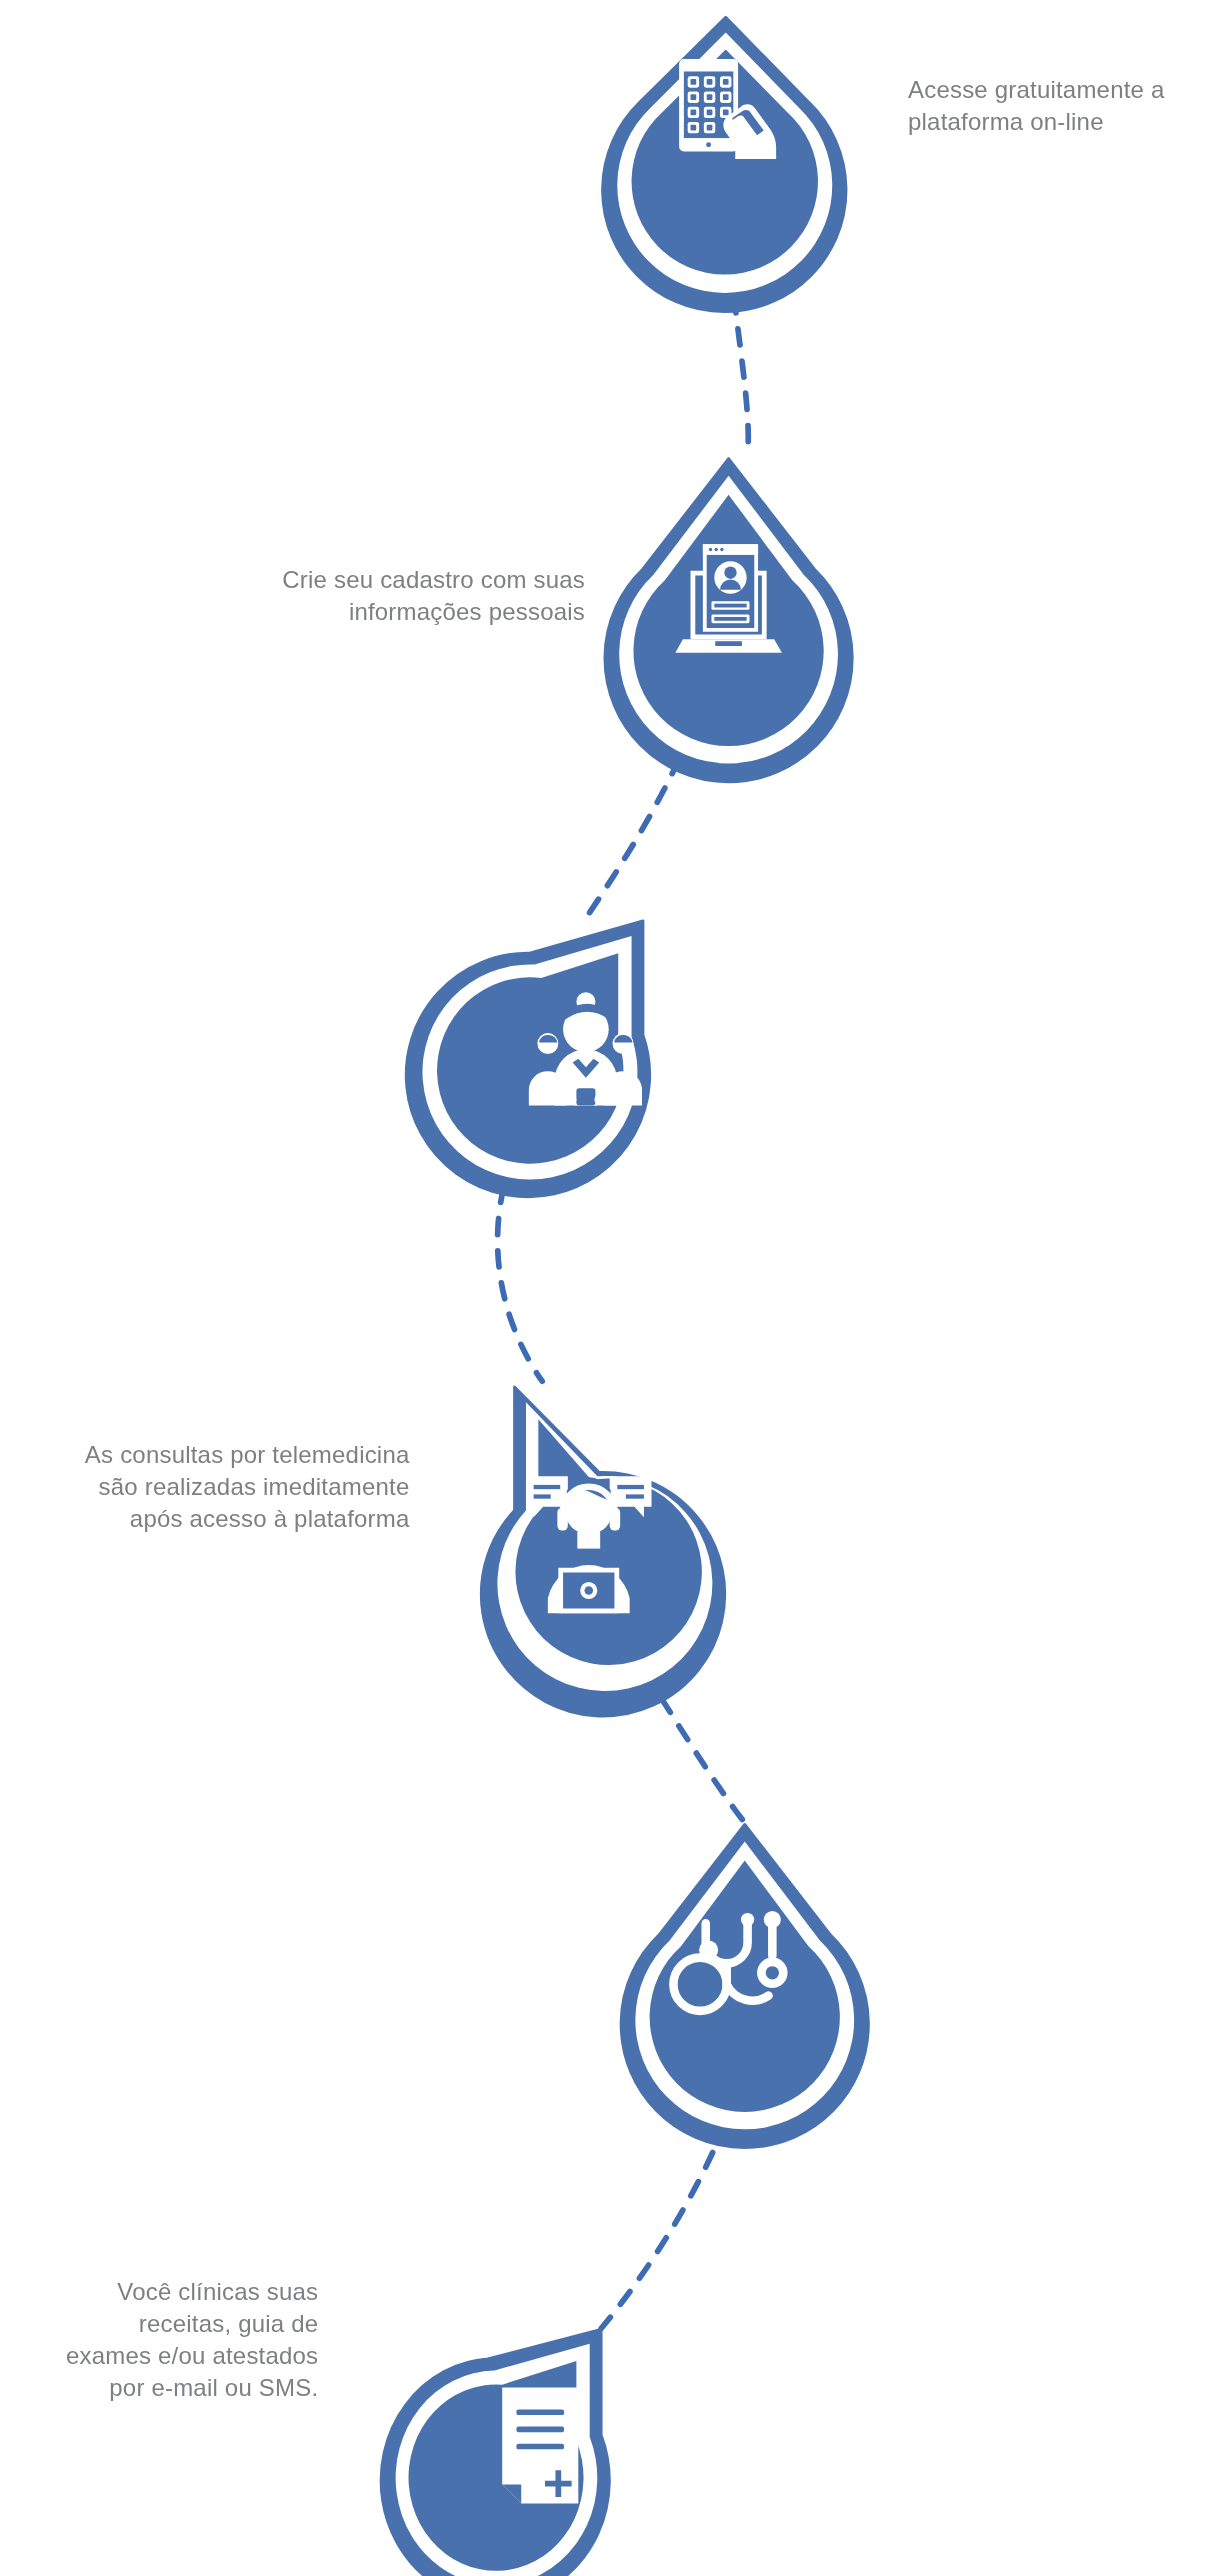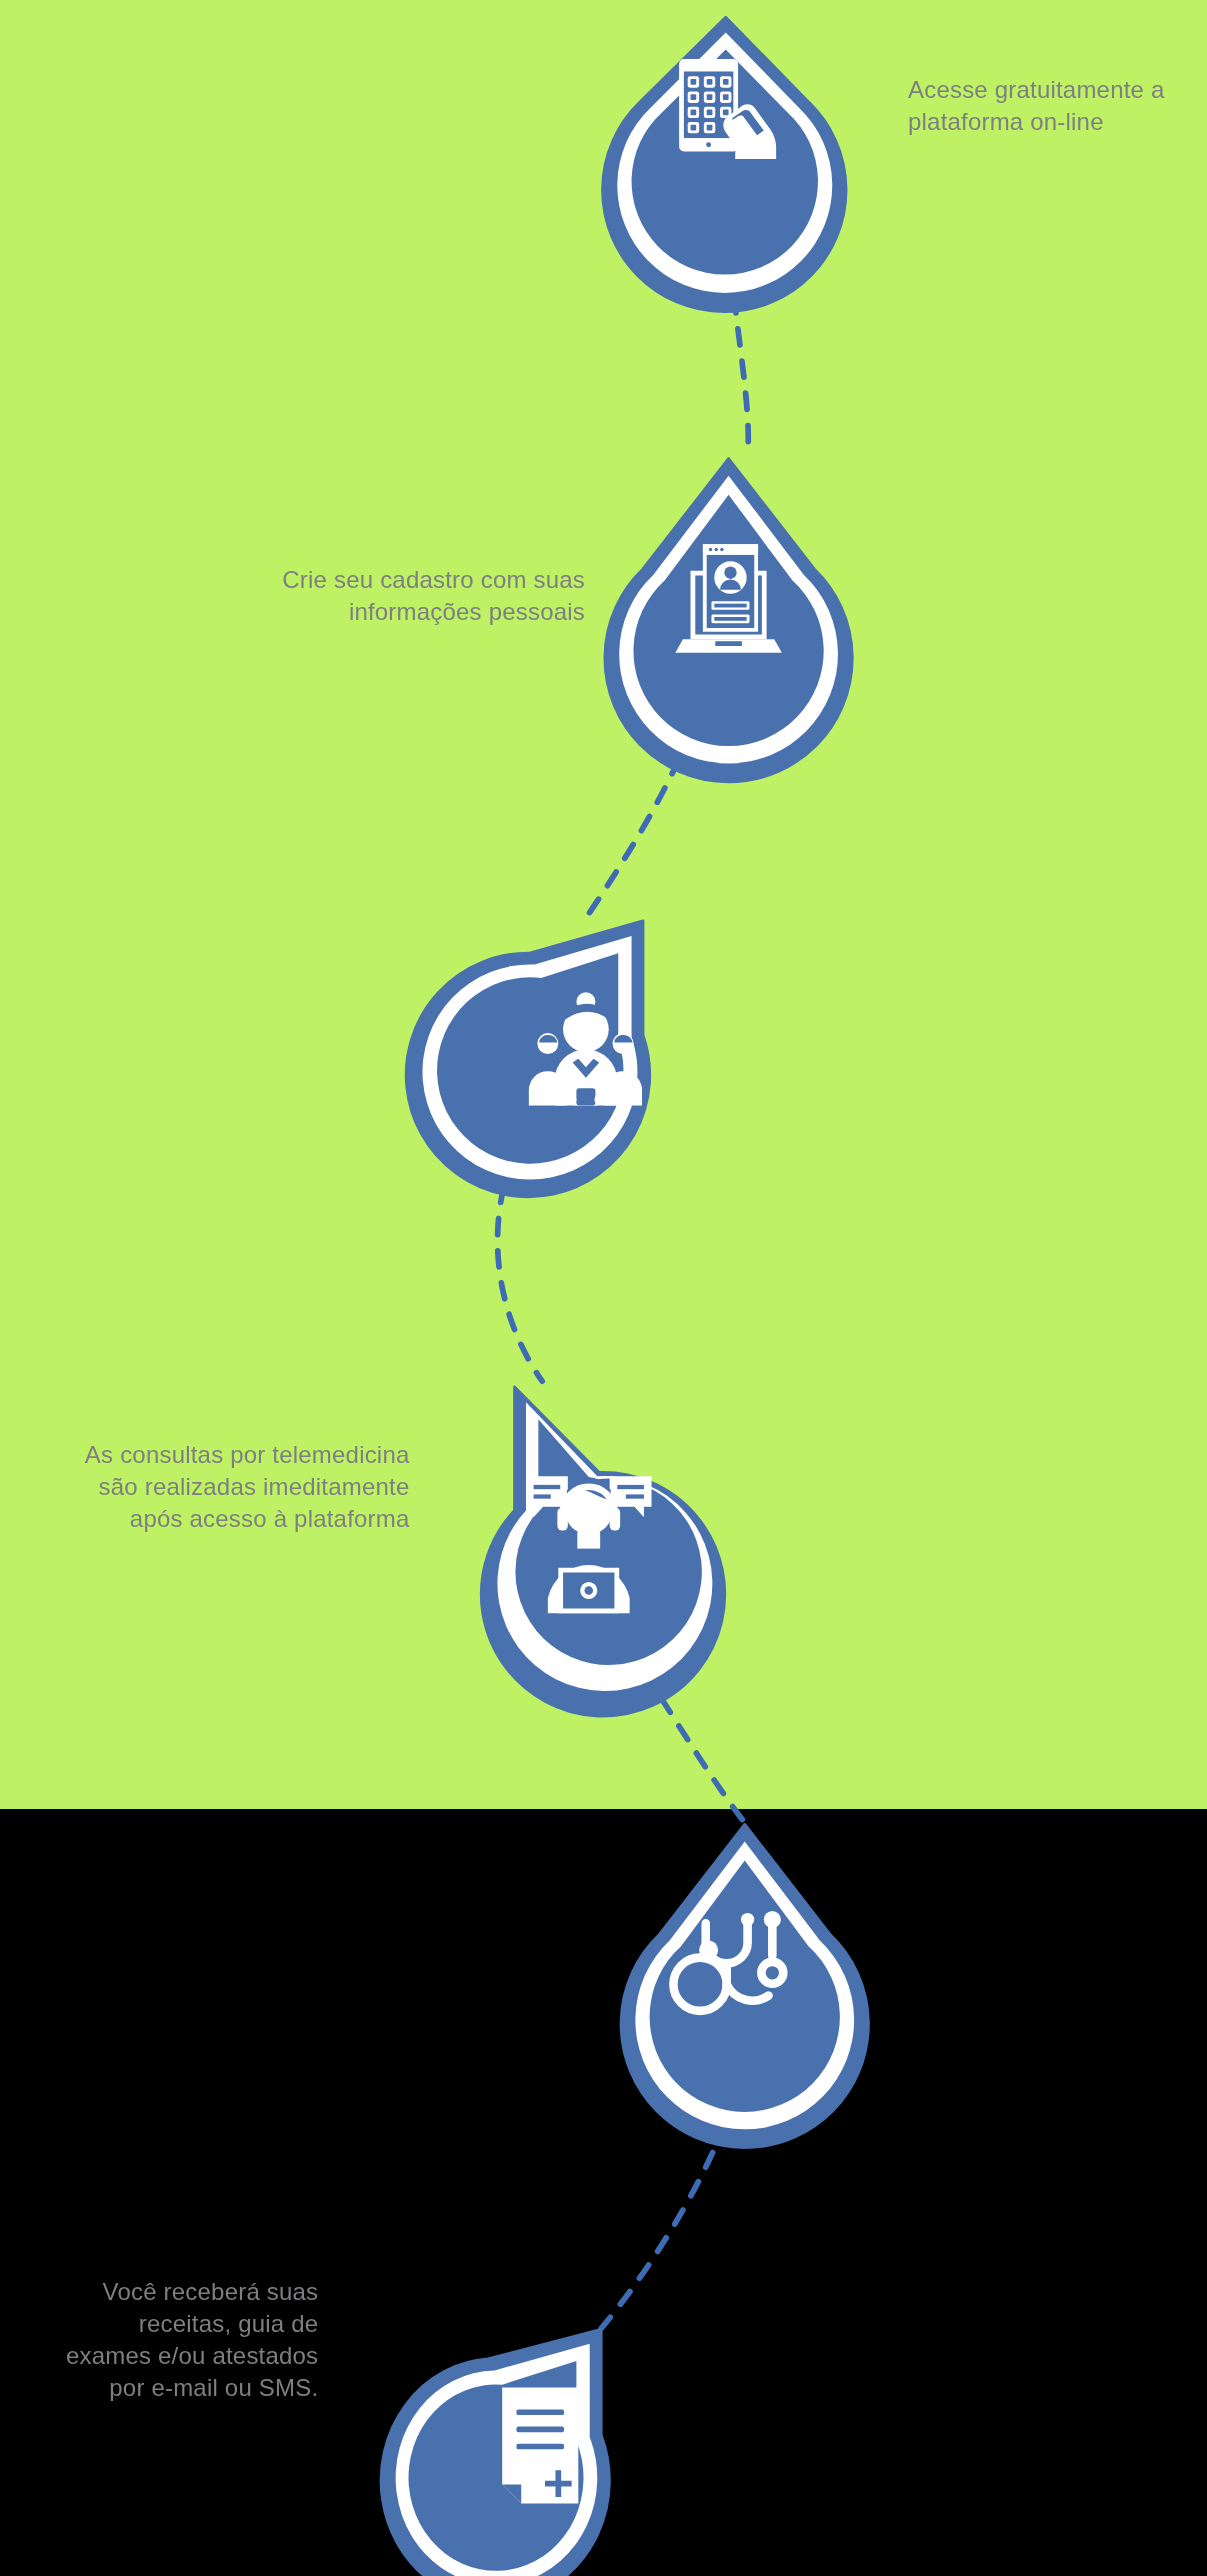--- a/index.html
+++ b/index.html
@@ -10,22 +10,22 @@
   body {
     width: 1207px;
     height: 2576px;
     position: relative;
     overflow: hidden;
     font-family: "Liberation Sans", sans-serif;
   }
   #stage {
     position: relative;
     width: 1207px;
-    height: 1809px;
-    background: #bef264;
+    height: 2576px;
+    background: #ffffff;
   }
   #flow-svg {
     position: absolute;
     left: 0;
     top: 0;
     width: 1207px;
     height: 2576px;
     display: block;
   }
   .step-caption {
@@ -247,19 +247,19 @@
 
   <div class="step-caption cap-left" id="cap-2">Crie seu cadastro com suas
 informações pessoais</div>
 
 
   <div class="step-caption cap-left" id="cap-4">As consultas por telemedicina
 são realizadas imeditamente
 após acesso à plataforma</div>
 
 
-  <div class="step-caption cap-left" id="cap-6">Você receberá suas
+  <div class="step-caption cap-left" id="cap-6">Você clínicas suas
 receitas, guia de
 exames e/ou atestados
 por e-mail ou SMS.</div>
 
 </div>
 
 
 </body></html>

